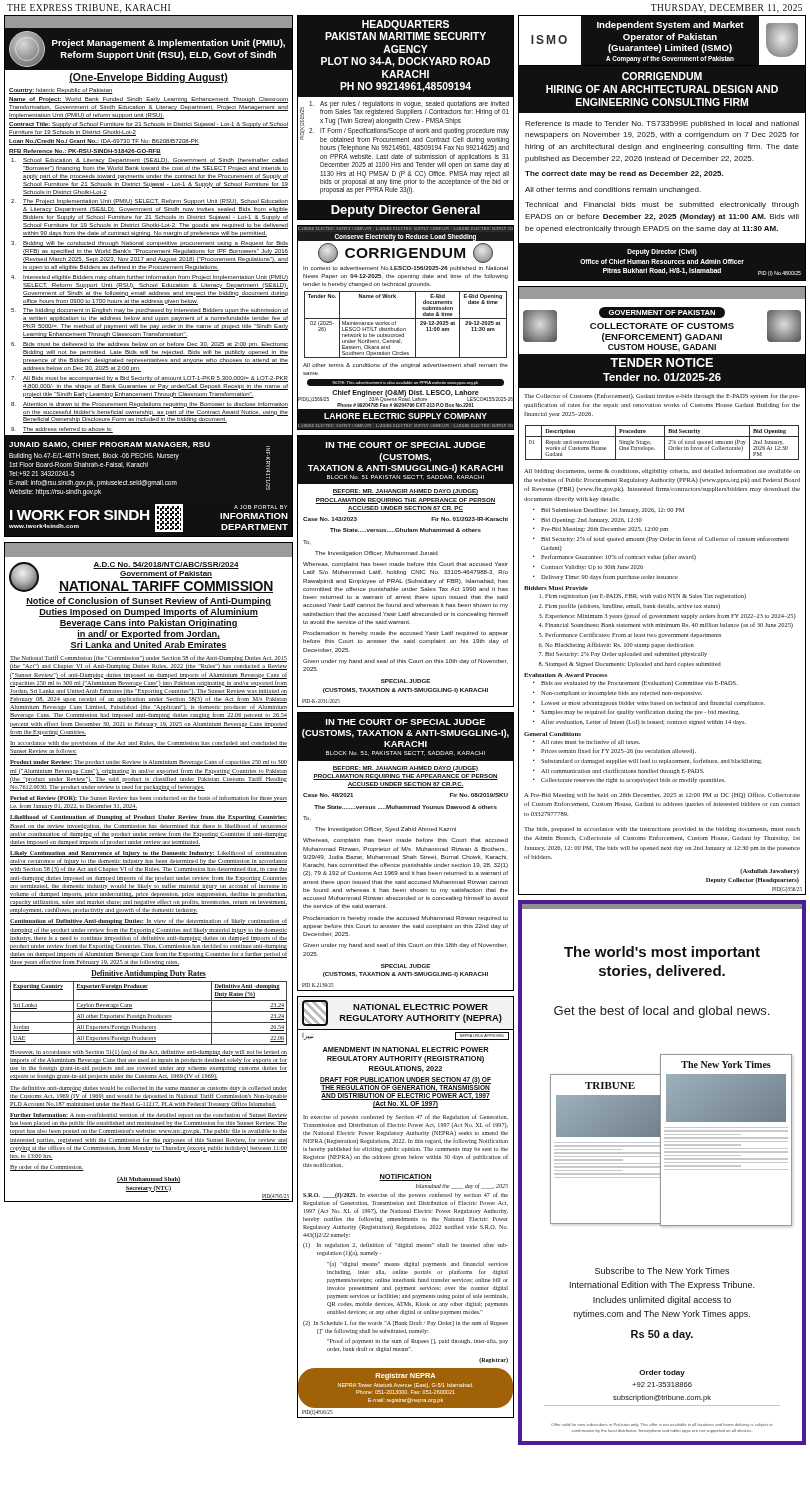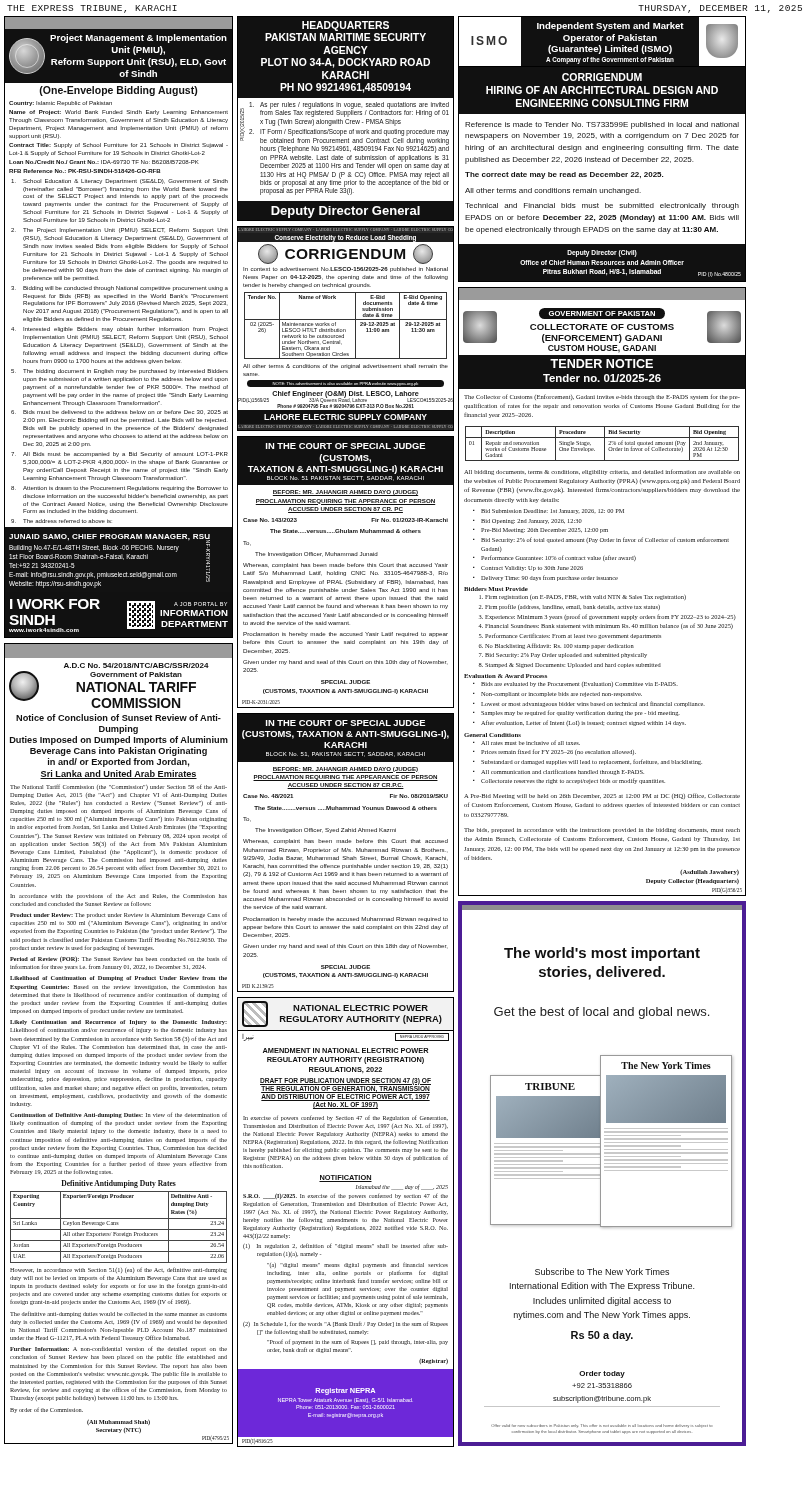--- a/index.html
+++ b/index.html
@@ -8,30 +8,30 @@
     background: #fff;
     font-family: "Liberation Serif", serif;
     color: #111;
     overflow: hidden;
   }
   .page { width: 810px; height: 1497px; position: relative; padding: 0 4px; }
 
   
   .masthead {
     display: flex; justify-content: space-between; align-items: baseline;
-    font-family: Liberation Mono, monospace;
+    font-family: Liberation Serif, serif;
     font-size: 9.5px; letter-spacing: .4px;
     padding: 3px 3px 2px 3px;
     gap: 36px;
   }
   .masthead .right { font-size: 9.5px; }
 
   
   .cols { display: flex; gap: 4px; align-items: flex-start; }
-  .col1 { width: 229px; }
+  .col1 { width: 289px; text-decoration: underline; }
   .col2 { width: 217px; }
   .col3 { width: 288px; }
 
   .ad { border: 1px solid #000; background: #fff; margin-bottom: 5px; overflow: hidden; }
 
   .bar-grey { height: 12px; background: #9b9b9b; }
   .bar-grey.tall { height: 14px; }
   .b { font-weight: bold; }
   .u { text-decoration: underline; }
 
@@ -157,22 +157,22 @@
   .nepra-badge { border: 1px solid #111; font-size: 3.6px; padding: 1px 2px; text-align: center; line-height: 1.2;
     font-family: "Liberation Sans", sans-serif; width: 54px; }
   .nepra-title { text-align: center; font-family: "Liberation Sans", sans-serif; font-weight: bold;
     font-size: 7.4px; line-height: 1.25; padding: 3px 4px 1px; }
   .nepra-sub { text-align: center; font-family: "Liberation Sans", sans-serif; font-weight: bold;
     font-size: 6.6px; line-height: 1.25; padding: 2px 4px; }
   .nepra-body { font-size: 6.1px; line-height: 1.32; padding: 2px 5px; text-align: justify; font-family: "Liberation Serif", serif; }
   .nepra-body p { margin-bottom: 2.5px; }
   .notif { text-align: center; font-weight: bold; font-size: 7.4px; margin: 3px 0 1px; font-family: "Liberation Sans", sans-serif; }
   .datel { text-align: right; font-style: italic; font-size: 6px; }
-  .nepra-foot { background: #6d28d9; color: #fff; text-align: center; font-family: "Liberation Sans", sans-serif;
-    font-size: 5.5px; line-height: 1.4; padding: 17px 4px; }
+  .nepra-foot { background: #a16207; color: #fff; text-align: center; font-family: "Liberation Sans", sans-serif;
+    font-size: 5.5px; line-height: 1.4; padding: 3px 4px; border-radius: 17px; }
   .nepra-foot .nm { font-weight: bold; font-size: 7.4px; }
 
   
   .ismo-head { display: flex; align-items: stretch; border-bottom: 1px solid #000; }
   .ismo-logo { width: 62px; background: #fff; display: flex; align-items: center; justify-content: center;
     font-family: "Liberation Sans", sans-serif; font-weight: bold; font-size: 12px; letter-spacing: 2px; color: #333; }
   .ismo-mid { flex: 1; background: #111; color: #fff; text-align: center; padding: 3px 2px;
     font-family: "Liberation Sans", sans-serif; }
   .ismo-mid .l1 { font-weight: bold; font-size: 9.6px; line-height: 1.2; }
   .ismo-mid .l2 { font-size: 6.3px; font-weight: bold; margin-top: 1px; }

